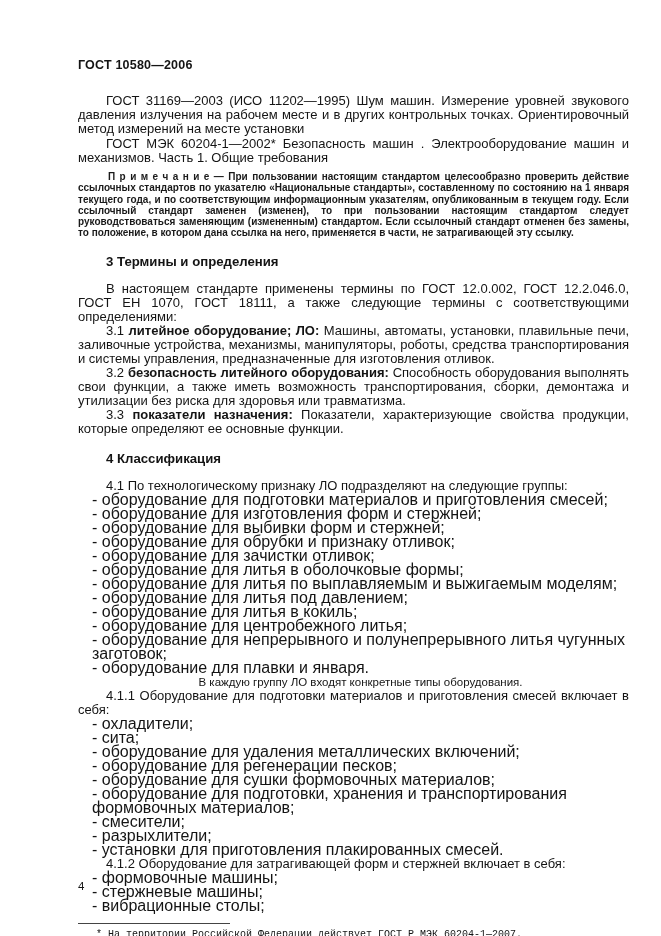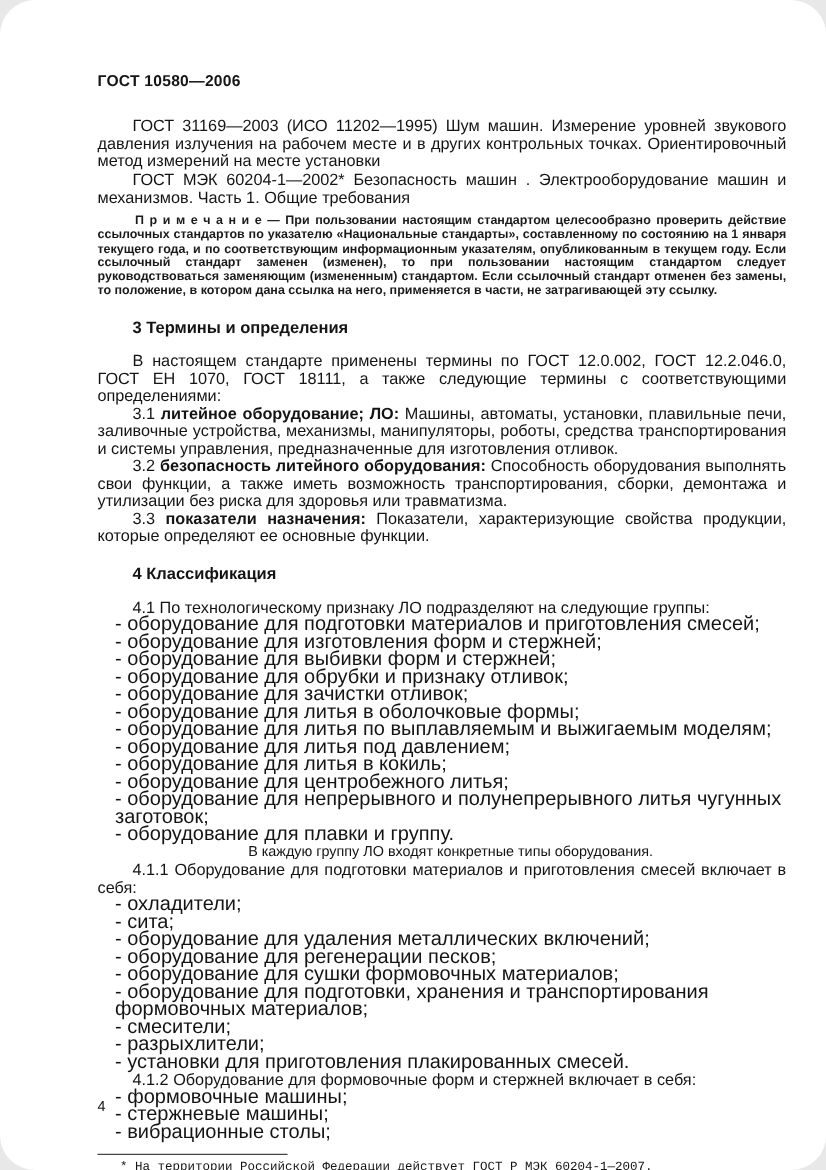--- a/index.html
+++ b/index.html
@@ -9,21 +9,20 @@
     color:#141414;
   }
   .page {
     position:relative;
     width:661px;
     height:936px;
     margin:0 auto;
     background:#ffffff;
     padding:58px 32px 0 78px;
     overflow:hidden;
-    border-radius:28px;
   }
   .doc-header {
     font-size:12.5px;
     font-weight:700;
     letter-spacing:0.2px;
     margin-bottom:22px;
   }
   p.body {
     font-size:13px;
     line-height:14px;
@@ -108,37 +107,37 @@
   <p class="li">- оборудование для изготовления форм и стержней;</p>
   <p class="li">- оборудование для выбивки форм и стержней;</p>
   <p class="li">- оборудование для обрубки и признаку отливок;</p>
   <p class="li">- оборудование для зачистки отливок;</p>
   <p class="li">- оборудование для литья в оболочковые формы;</p>
   <p class="li">- оборудование для литья по выплавляемым и выжигаемым моделям;</p>
   <p class="li">- оборудование для литья под давлением;</p>
   <p class="li">- оборудование для литья в кокиль;</p>
   <p class="li">- оборудование для центробежного литья;</p>
   <p class="li">- оборудование для непрерывного и полунепрерывного литья чугунных заготовок;</p>
-  <p class="li">- оборудование для плавки и группу.</p>
+  <p class="li">- оборудование для плавки и января.</p>
 
   <p class="plain">В каждую группу ЛО входят конкретные типы оборудования.</p>
 
   <p class="body">4.1.1 Оборудование для подготовки материалов и приготовления смесей включает в себя:</p>
 
   <p class="li">- охладители;</p>
   <p class="li">- сита;</p>
   <p class="li">- оборудование для удаления металлических включений;</p>
   <p class="li">- оборудование для регенерации песков;</p>
   <p class="li">- оборудование для сушки формовочных материалов;</p>
   <p class="li">- оборудование для подготовки, хранения и транспортирования формовочных материалов;</p>
   <p class="li">- смесители;</p>
   <p class="li">- разрыхлители;</p>
   <p class="li">- установки для приготовления плакированных смесей.</p>
 
-  <p class="body">4.1.2 Оборудование для формовочные форм и стержней включает в себя:</p>
+  <p class="body">4.1.2 Оборудование для затрагивающей форм и стержней включает в себя:</p>
 
   <p class="li">- формовочные машины;</p>
   <p class="li">- стержневые машины;</p>
   <p class="li">- вибрационные столы;</p>
 
   <div class="footnote-area">
     <div class="fn-rule"></div>
     <p class="fn">* На территории Российской Федерации действует ГОСТ Р МЭК 60204-1—2007.</p>
   </div>
 

